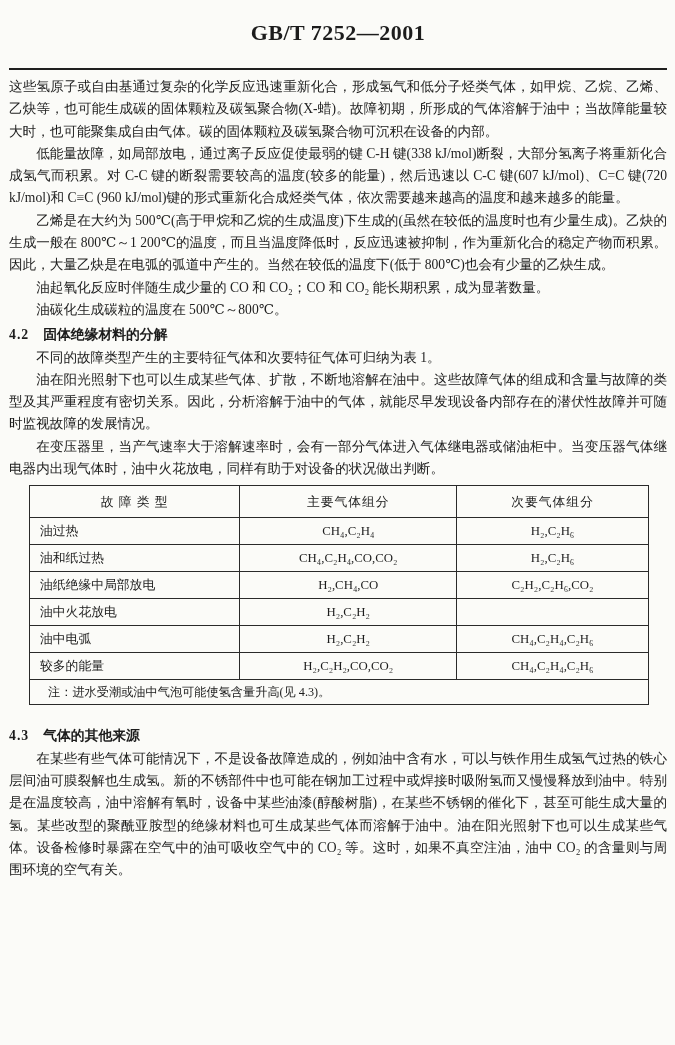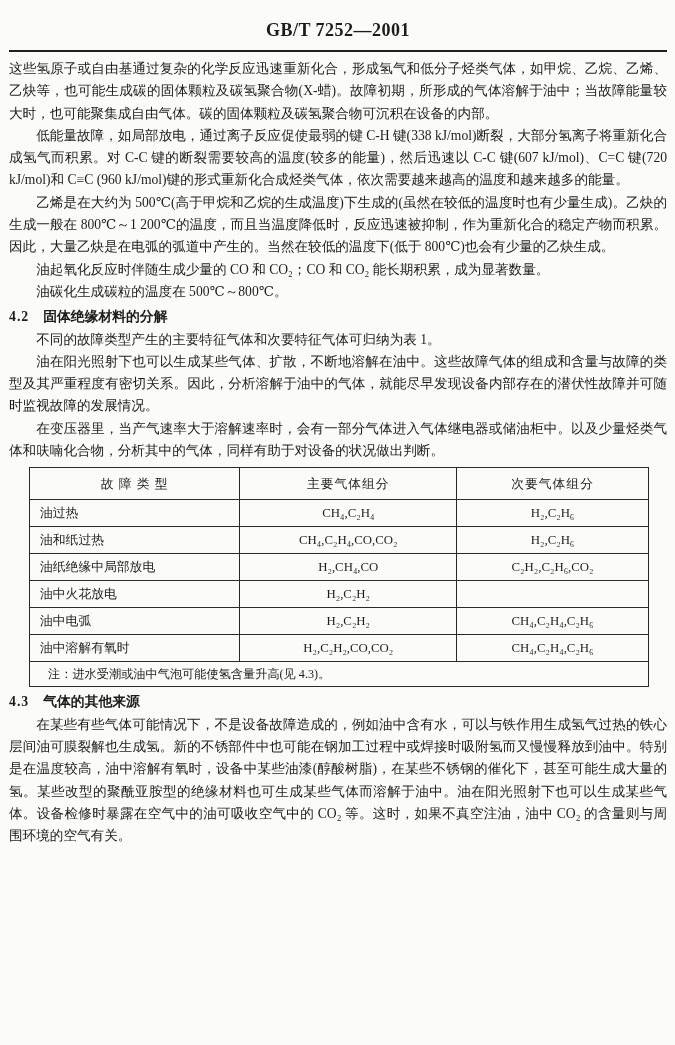--- a/index.html
+++ b/index.html
@@ -13,23 +13,23 @@
   }
   .page {
     box-sizing: border-box;
     width: 675px;
     height: 1045px;
     padding: 20px 8px 0 9px;
   }
   .doc-header {
     text-align: center;
     font-weight: bold;
-    font-size: 18px;
+    font-size: 22px;
     letter-spacing: 0.5px;
-    padding-bottom: 9px;
+    padding-bottom: 22px;
     border-bottom: 2.5px solid #1f1f1f;
   }
   .body-text {
     padding-top: 6px;
     font-size: 13.6px;
     line-height: 22.3px;
     text-align: justify;
   }
   .para { margin: 0; text-indent: 2em; }
   .para.no-indent { text-indent: 0; }
@@ -63,21 +63,21 @@
   table.gas-table th { height: 31px; letter-spacing: 1px; }
   table.gas-table td { height: 26px; }
   table.gas-table td.fault-cell { text-align: left; padding-left: 10px; }
   table.gas-table td.note-cell {
     text-align: left;
     padding-left: 18px;
     font-size: 12.2px;
     height: 24px;
     margin-top: 34px;
   }
-  .sec43-block { margin-top: 4px; }
+  .sec43-block { margin-top: 20px; }
 </style>
 </head>
 <body>
 
 <div class="page">
 
   <div class="doc-header">
     <span>GB/T 7252—2001</span>
   </div>
 
@@ -87,21 +87,21 @@
     <p class="para">低能量故障，如局部放电，通过离子反应促使最弱的键 C-H 键(338 kJ/mol)断裂，大部分氢离子将重新化合成氢气而积累。对 C-C 键的断裂需要较高的温度(较多的能量)，然后迅速以 C-C 键(607 kJ/mol)、C=C 键(720 kJ/mol)和 C≡C (960 kJ/mol)键的形式重新化合成烃类气体，依次需要越来越高的温度和越来越多的能量。</p>
     <p class="para">乙烯是在大约为 500℃(高于甲烷和乙烷的生成温度)下生成的(虽然在较低的温度时也有少量生成)。乙炔的生成一般在 800℃～1 200℃的温度，而且当温度降低时，反应迅速被抑制，作为重新化合的稳定产物而积累。因此，大量乙炔是在电弧的弧道中产生的。当然在较低的温度下(低于 800℃)也会有少量的乙炔生成。</p>
     <p class="para">油起氧化反应时伴随生成少量的 CO 和 CO₂；CO 和 CO₂ 能长期积累，成为显著数量。</p>
     <p class="para">油碳化生成碳粒的温度在 500℃～800℃。</p>
 
     <p class="section-heading">
       <span class="sec-num">4.2</span><span>固体绝缘材料的分解</span>
     </p>
     <p class="para">不同的故障类型产生的主要特征气体和次要特征气体可归纳为表 1。</p>
     <p class="para">油在阳光照射下也可以生成某些气体、扩散，不断地溶解在油中。这些故障气体的组成和含量与故障的类型及其严重程度有密切关系。因此，分析溶解于油中的气体，就能尽早发现设备内部存在的潜伏性故障并可随时监视故障的发展情况。</p>
-    <p class="para">在变压器里，当产气速率大于溶解速率时，会有一部分气体进入气体继电器或储油柜中。以及少量烃类气体和呋喃化合物，分析其中的气体，同样有助于对设备的状况做出判断。</p>
+    <p class="para">在变压器里，当产气速率大于溶解速率时，会有一部分气体进入气体继电器或储油柜中。当变压器气体继电器内出现气体时，油中火花放电，同样有助于对设备的状况做出判断。</p>
 
 
     <table class="gas-table">
       <colgroup>
         <col style="width:34%">
         <col style="width:35%">
         <col style="width:31%">
       </colgroup>
       <thead>
         <tr>
@@ -130,21 +130,21 @@
           <td class="fault-cell">油中火花放电</td>
           <td>H₂,C₂H₂</td>
           <td></td>
         </tr>
         <tr>
           <td class="fault-cell">油中电弧</td>
           <td>H₂,C₂H₂</td>
           <td>CH₄,C₂H₄,C₂H₆</td>
         </tr>
         <tr>
-          <td class="fault-cell">油中溶解有氧时</td>
+          <td class="fault-cell">较多的能量</td>
           <td>H₂,C₂H₂,CO,CO₂</td>
           <td>CH₄,C₂H₄,C₂H₆</td>
         </tr>
         <tr>
           <td class="note-cell" colspan="3">注：进水受潮或油中气泡可能使氢含量升高(见 4.3)。</td>
         </tr>
       </tbody>
     </table>
 
     <div class="sec43-block">

